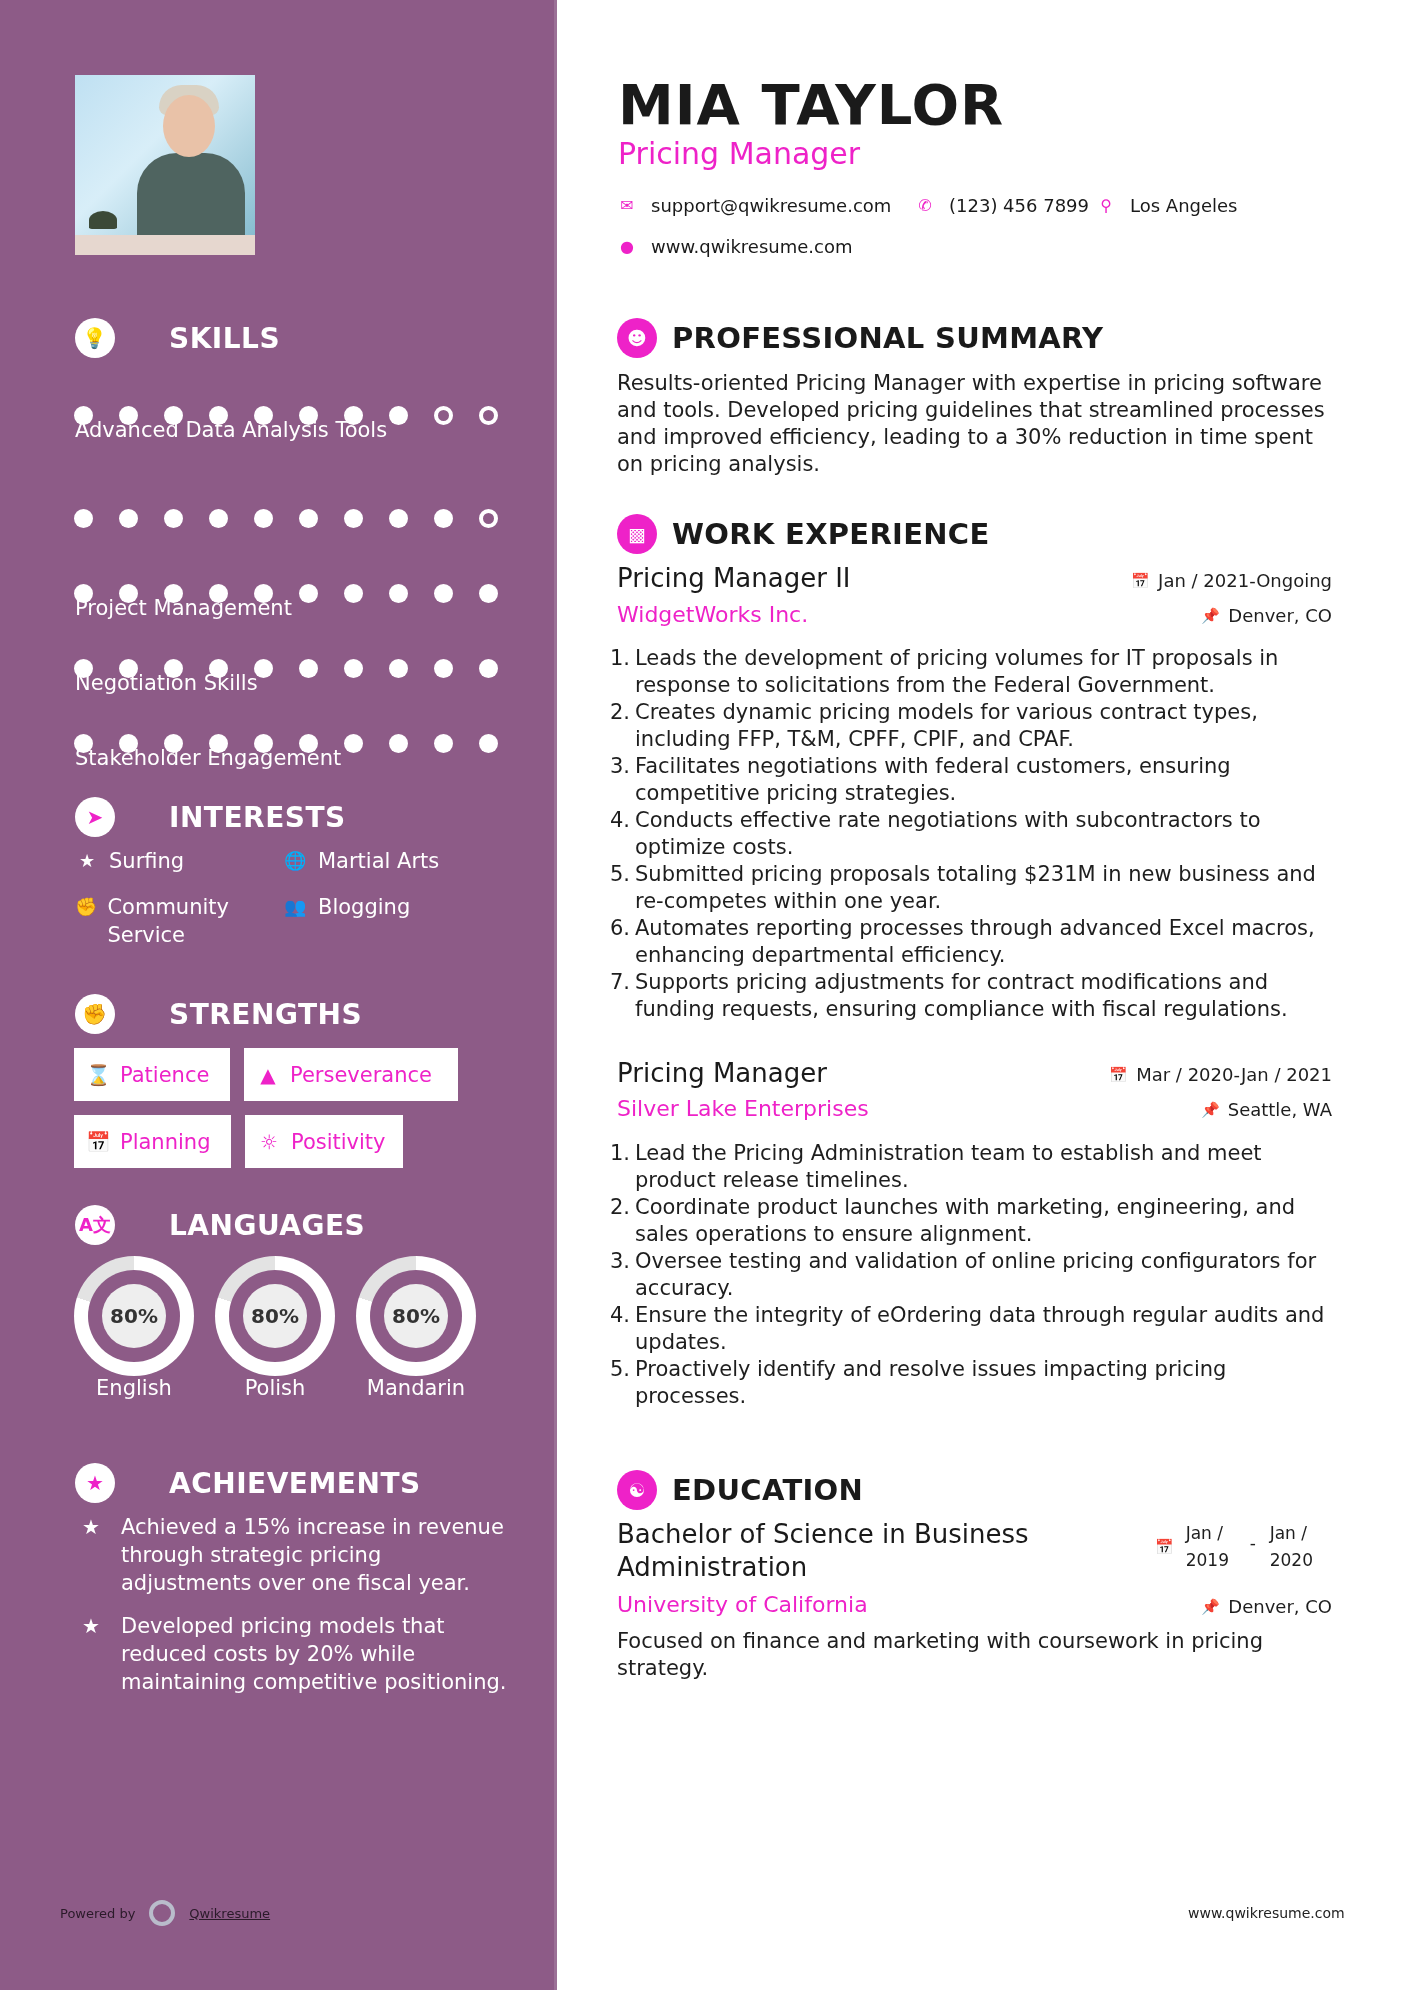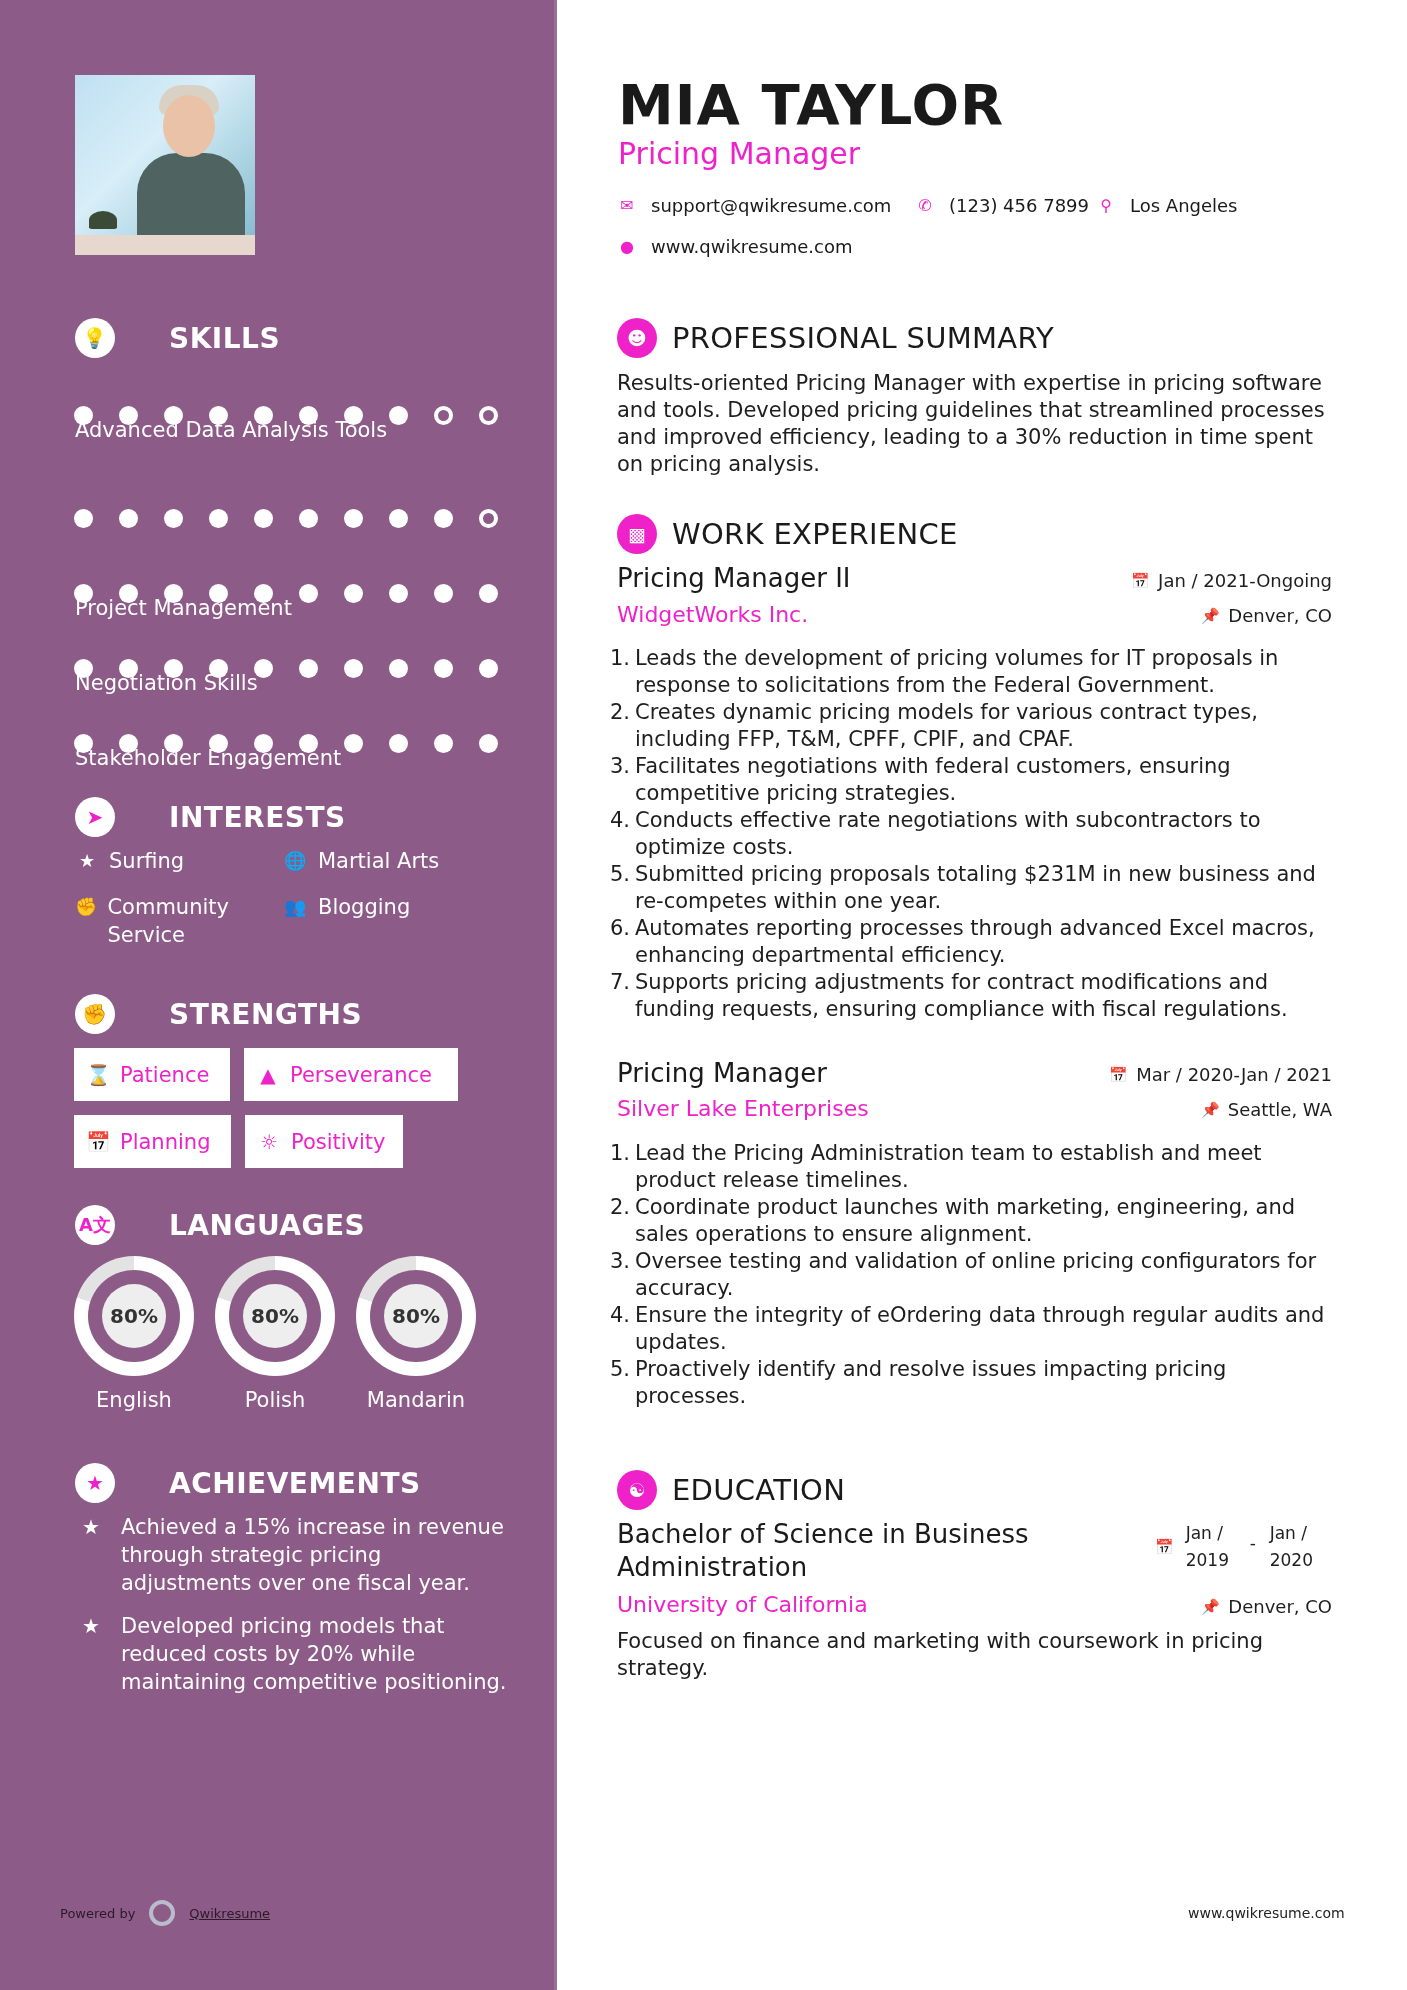--- a/index.html
+++ b/index.html
@@ -25,39 +25,39 @@
   .interest { position: absolute; display: flex; gap: 10px; font-size: 21px; line-height: 28px; color: #ffffff; }
   .interest .ii { width: 24px; text-align: center; font-size: 18px; }
 
   .strength { position: absolute; height: 53px; background: #ffffff; display: flex; align-items: center; gap: 10px; padding: 0 12px; color: #ee22c8; font-size: 21px; }
   .strength .si { font-size: 20px; width: 24px; text-align: center; }
 
   .lang { position: absolute; width: 120px; }
   .ring { width: 120px; height: 120px; border-radius: 50%; background: conic-gradient(#ffffff 0deg 288deg, #e3e3e3 288deg 360deg); position: relative; }
   .ring::before { content: ""; position: absolute; left: 14px; top: 14px; width: 92px; height: 92px; border-radius: 50%; background: #8d5b87; }
   .ring .pct { position: absolute; left: 28px; top: 28px; width: 64px; height: 64px; border-radius: 50%; background: #eeeeee; color: #333333; font-weight: bold; font-size: 20px; display: flex; align-items: center; justify-content: center; }
-  .lang .ln { text-align: center; margin-top: 12px; font-size: 21px; color: #ffffff; }
+  .lang .ln { text-align: center; margin-top: 0; font-size: 21px; color: #ffffff; }
 
   .ach { position: absolute; left: 75px; width: 440px; display: flex; gap: 14px; }
   .ach .ai { width: 32px; font-size: 20px; line-height: 28px; text-align: center; color: #ffffff; }
   .ach .at { font-size: 21px; line-height: 28px; color: #ffffff; width: 390px; }
 
   .powered { position: absolute; left: 60px; top: 1900px; display: flex; align-items: center; gap: 14px; font-size: 13px; color: #2b1a2a; }
   .powered .q { width: 26px; height: 26px; border-radius: 50%; border: 4px solid #b9bccb; }
   .powered .lnk { text-decoration: underline; color: #2b1a2a; }
 
   
   .name { position: absolute; left: 618px; top: 72px; font-weight: bold; font-size: 56px; letter-spacing: 1px; color: #1a1a1a; }
   .jobtitle { position: absolute; left: 618px; top: 136px; font-size: 30px; color: #ee22c8; }
   .contact { position: absolute; display: flex; align-items: center; gap: 14px; font-size: 18px; color: #1a1a1a; }
   .contact .ci { color: #ee22c8; font-size: 16px; width: 20px; text-align: center; }
 
   .r-head { position: absolute; left: 617px; display: flex; align-items: center; gap: 15px; }
   .r-head .ic { width: 40px; height: 40px; border-radius: 50%; background: #ee22c8; color: #ffffff; display: flex; align-items: center; justify-content: center; font-size: 19px; }
-  .r-head .tt { font-weight: normal; font-size: 29px; color: #1a1a1a; letter-spacing: 0.3px; }
+  .r-head .tt { font-weight: bold; font-size: 29px; color: #1a1a1a; letter-spacing: 0.3px; }
 
   .para { position: absolute; left: 617px; width: 715px; font-size: 21px; line-height: 27px; color: #1e1e1e; }
   .role { position: absolute; left: 617px; font-size: 26px; color: #1a1a1a; }
   .company { position: absolute; left: 617px; font-size: 22px; color: #ee22c8; }
   .meta { position: absolute; right: 75px; display: flex; align-items: center; gap: 8px; font-size: 18px; color: #1e1e1e; }
   .meta .mi { font-size: 15px; }
   .bullets { position: absolute; left: 610px; width: 730px; font-size: 21px; line-height: 27px; color: #1e1e1e; list-style: none; }
   .bullets li { display: flex; }
   .bullets li .n { width: 25px; flex: none; }
 

